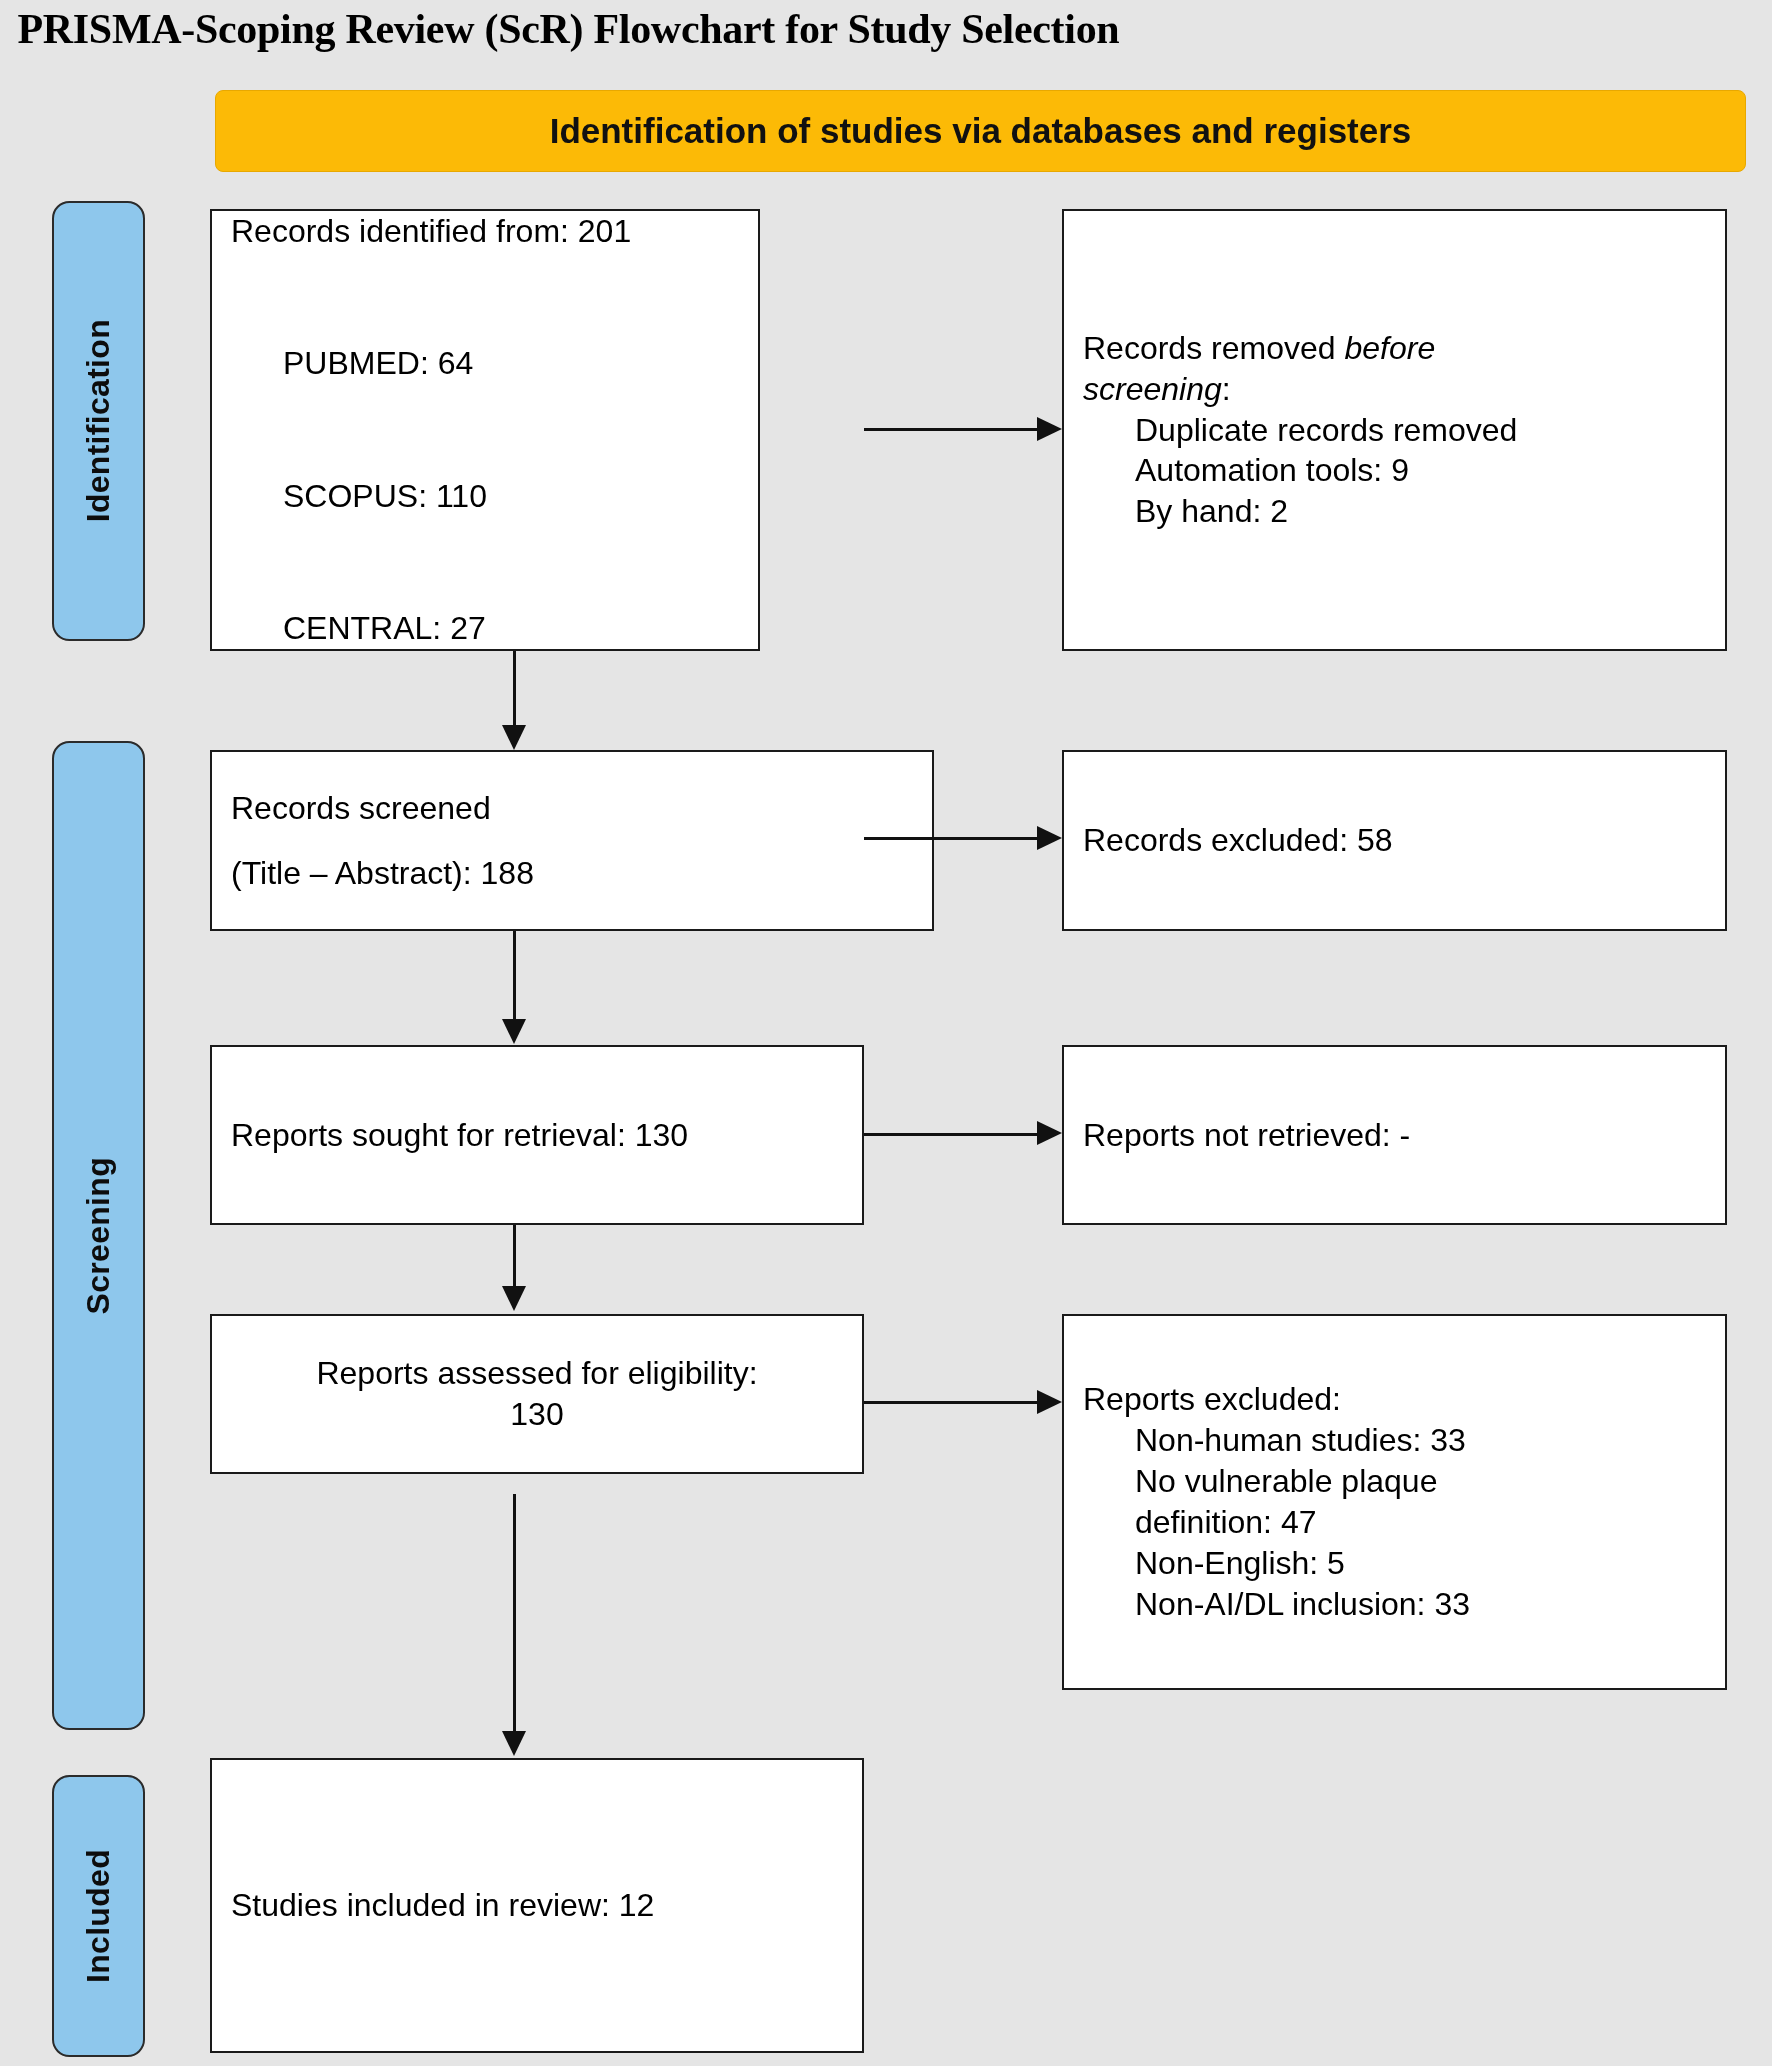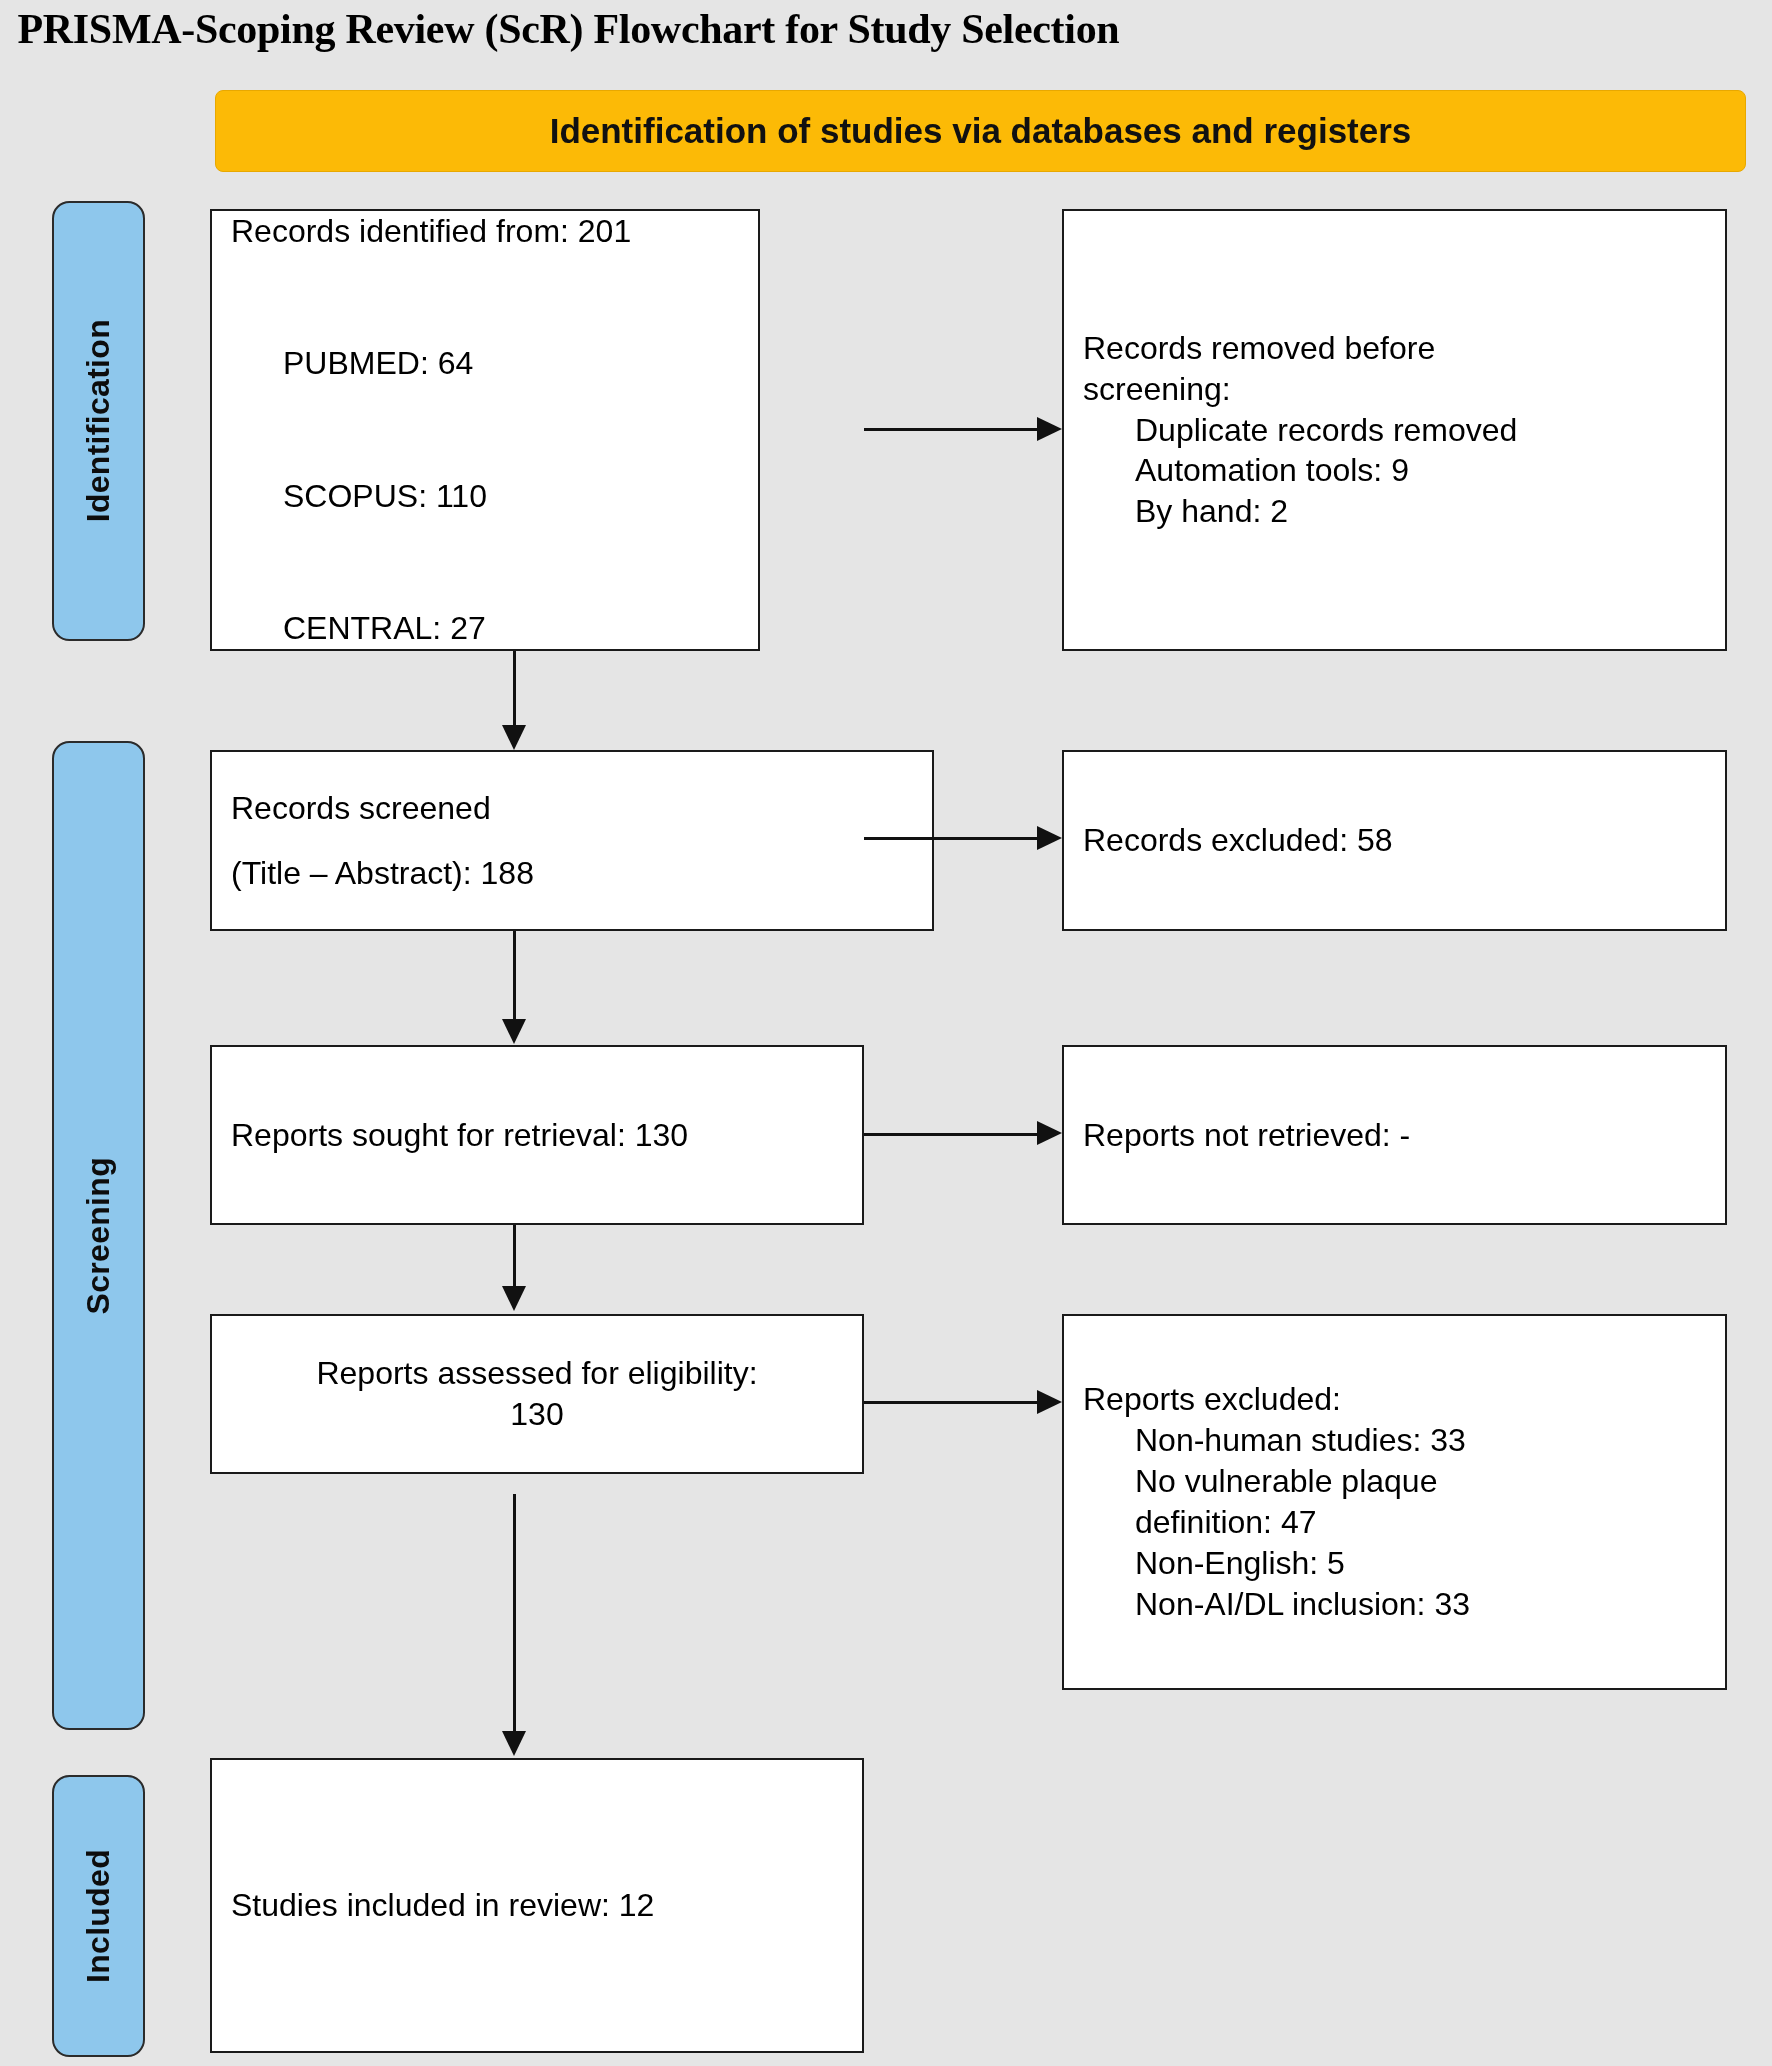--- a/index.html
+++ b/index.html
@@ -86,21 +86,21 @@
     flex-direction: column;
     justify-content: center;
     font-size: 32px;
     line-height: 1.28;
     color: #000000;
     padding: 0 19px;
   }
   .flow-box .ln { white-space: nowrap; }
   .flow-box .ln.indent { padding-left: 52px; }
   .flow-box.centered { align-items: center; text-align: center; }
-  .flow-box .ital { }
+  .flow-box .ital { font-style: italic; }
 
   
   #box-identified { left: 210px; top: 209px;  width: 550px; height: 442px; justify-content: space-between; }
   #box-screened   { left: 210px; top: 750px; width: 724px; height: 181px; gap: 24px; }
   #box-sought     { left: 210px; top: 1045px; width: 654px; height: 180px; }
   #box-assessed   { left: 210px; top: 1314px; width: 654px; height: 160px; }
   #box-included   { left: 210px; top: 1758px; width: 654px; height: 295px; }
 
   
   #box-removed        { left: 1062px; top: 209px;  width: 665px; height: 442px; }

